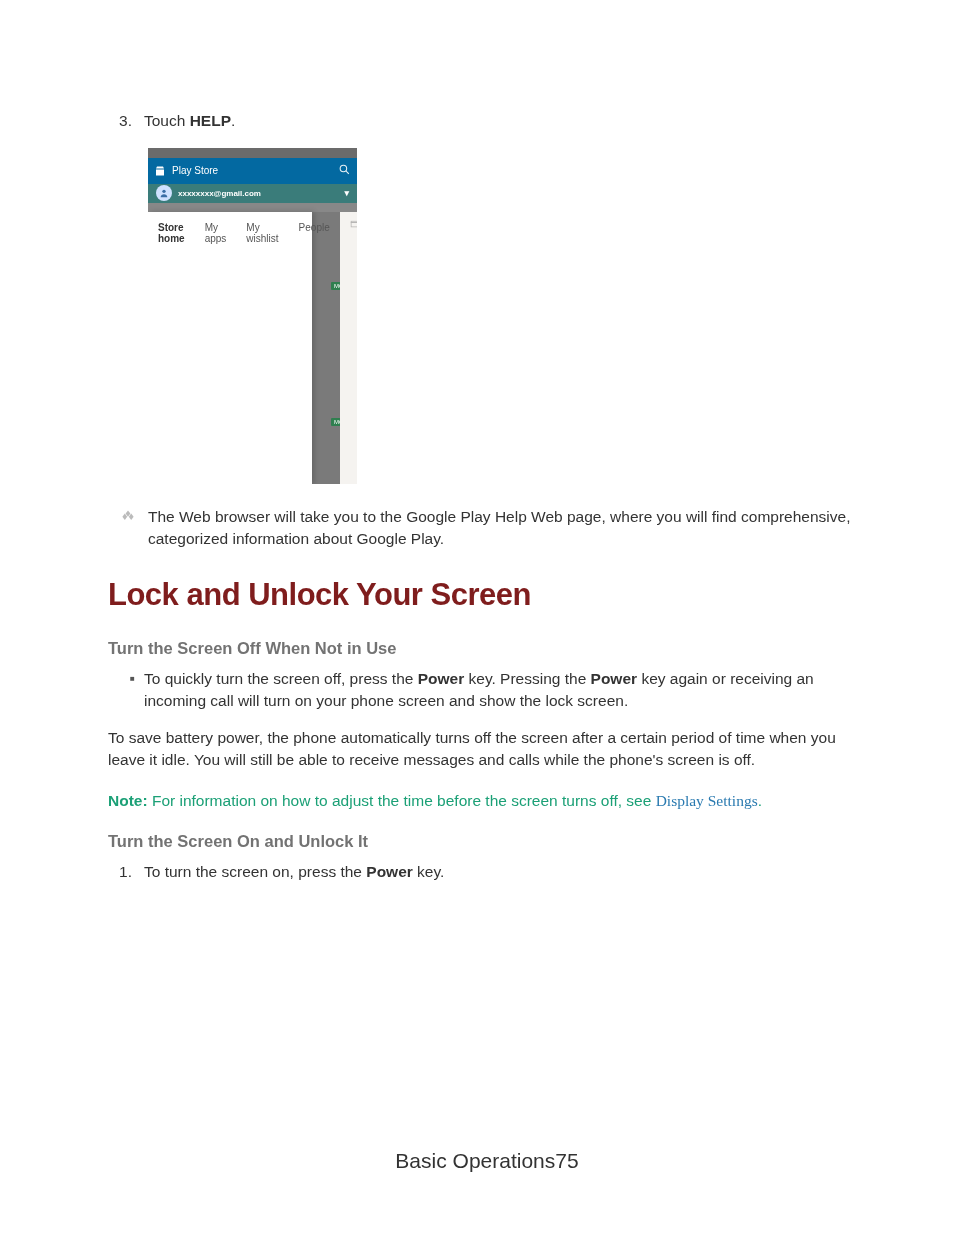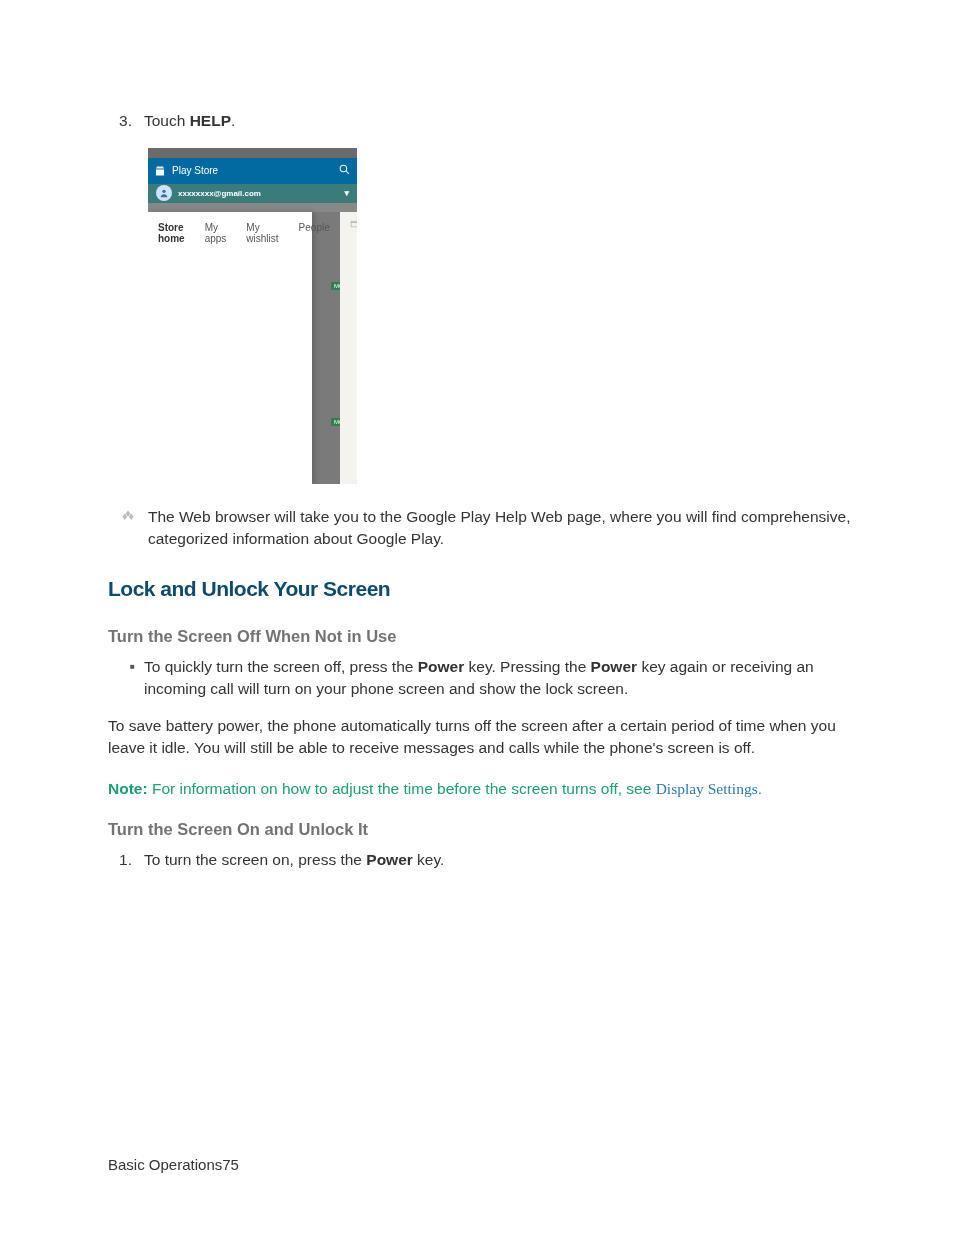--- a/index.html
+++ b/index.html
@@ -169,24 +169,24 @@
     text-align: center;
     color: #9e9e9e;
     position: relative;
     padding-top: 2px;
   }
   .diamond-bullet .mark svg { display:inline-block; }
 
   h1.section {
     font-family: Arial Black, Arial, sans-serif;
     font-weight: 900;
-    font-size: 21px;
+    font-size: 31px;
     margin: 26px 0 26px 0;
     letter-spacing: -0.5px;
-    color: #0c4a6e;
+    color: #7f1d1d;
   }
   p.body {
     font-size: 15.5px;
     line-height: 1.45;
     margin: 0 0 18px 0;
   }
   h3.sub {
     font-family: Liberation Sans, sans-serif;
     font-weight: 900;
     font-size: 16.5px;
@@ -222,25 +222,25 @@
   }
   .ol-item .num {
     width: 24px;
     text-align: right;
     margin-right: 12px;
     flex-shrink: 0;
   }
   .footer {
     position: absolute;
     bottom: 62px;
-    left: 108px;
+    left: 120px;
     right: 100px;
     display: flex;
-    justify-content: flex-start;
-    font-size: 15px;
+    justify-content: center;
+    font-size: 21px;
   }
 </style>
 </head>
 <body>
 
 <div class="page">
 
   <div class="step">
     <div class="step-num">3.</div>
     <div class="step-text">

